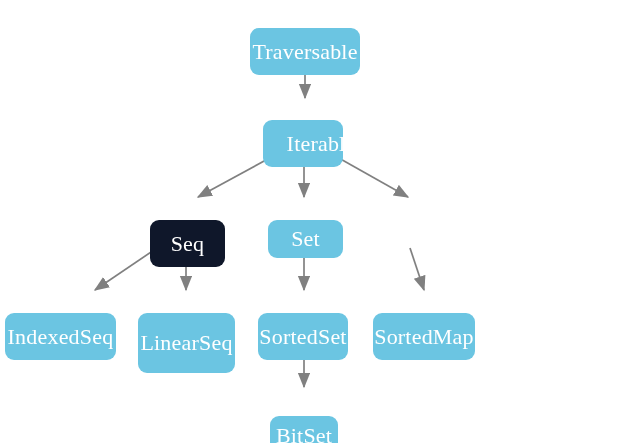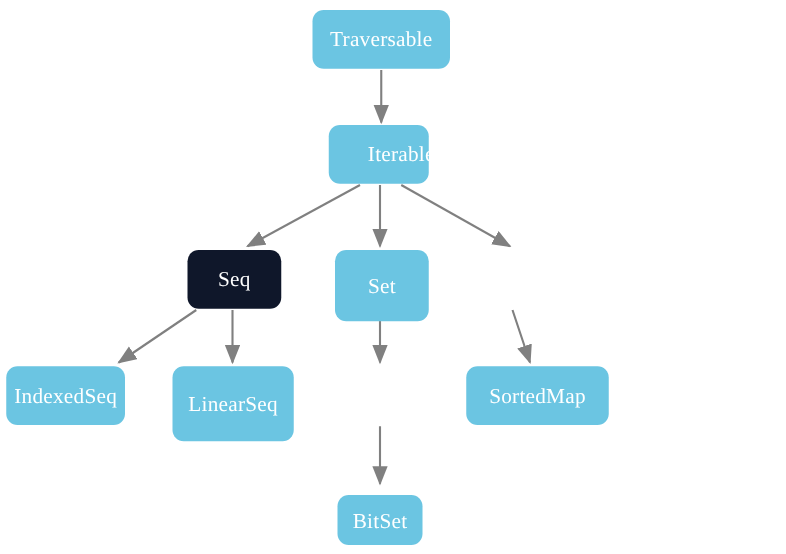--- a/index.html
+++ b/index.html
@@ -25,24 +25,25 @@
   }
   .node {
     position: absolute;
     box-sizing: border-box;
     background: #6bc5e2;
     border-radius: 9px;
     display: flex;
     align-items: center;
     justify-content: center;
     color: #ffffff;
-    font-size: 17px;
+    font-size: 22px;
     line-height: 1;
     letter-spacing: 0.2px;
     white-space: nowrap;
+    margin-top: 20px;
     -webkit-font-smoothing: antialiased;
   }
   .node-label {
     display: block;
     text-align: center;
     color: #ffffff;
   }
 </style>
 </head>
 <body>
@@ -70,29 +71,32 @@
 
   <div class="node" style="left: 250px; top: 8px; width: 110px; height: 47px; background: rgb(107, 197, 226); color: rgb(255, 255, 255);">
     <span class="node-label">Traversable</span>
   </div>
   <div class="node" style="left: 263px; top: 100px; width: 80px; height: 47px; background: rgb(107, 197, 226); color: rgb(255, 255, 255); padding-left: 36px;">
     <span class="node-label">Iterable</span>
   </div>
   <div class="node" style="left: 150px; top: 200px; width: 75px; height: 47px; background: #0f172a; color: rgb(255, 255, 255);">
     <span class="node-label">Seq</span>
   </div>
-  <div class="node" style="left: 268px; top: 200px; width: 75px; height: 57px; background: rgb(107, 197, 226); color: rgb(255, 255, 255);">
+  <div class="node" style="left: 268px; top: 200px; width: 75px; height: 38px; background: rgb(107, 197, 226); color: rgb(255, 255, 255);">
     <span class="node-label">Set</span>
   </div>
-  <div class="node" style="left: 5px; top: 293px; width: 95px; height: 47px; background: rgb(107, 197, 226); color: rgb(255, 255, 255);">
+  <div class="node" style="left: 5px; top: 293px; width: 111px; height: 47px; background: rgb(107, 197, 226); color: rgb(255, 255, 255);">
     <span class="node-label">IndexedSeq</span>
   </div>
   <div class="node" style="left: 138px; top: 293px; width: 97px; height: 60px; background: rgb(107, 197, 226); color: rgb(255, 255, 255);">
     <span class="node-label">LinearSeq</span>
   </div>
-  <div class="node" style="left: 373px; top: 293px; width: 114px; height: 47px; background: rgb(107, 197, 226); color: rgb(255, 255, 255);">
+  <div class="node" style="left: 258px; top: 293px; width: 90px; height: 47px; background: rgb(107, 197, 226); color: rgb(255, 255, 255);">
+    <span class="node-label">SortedSet</span>
+  </div>
+  <div class="node" style="left: 373px; top: 293px; width: 102px; height: 47px; background: rgb(107, 197, 226); color: rgb(255, 255, 255);">
     <span class="node-label">SortedMap</span>
   </div>
   <div class="node" style="left: 270px; top: 396px; width: 68px; height: 40px; background: rgb(107, 197, 226); color: rgb(255, 255, 255);">
     <span class="node-label">BitSet</span>
   </div>
 
 </div>
 
 </body></html>

